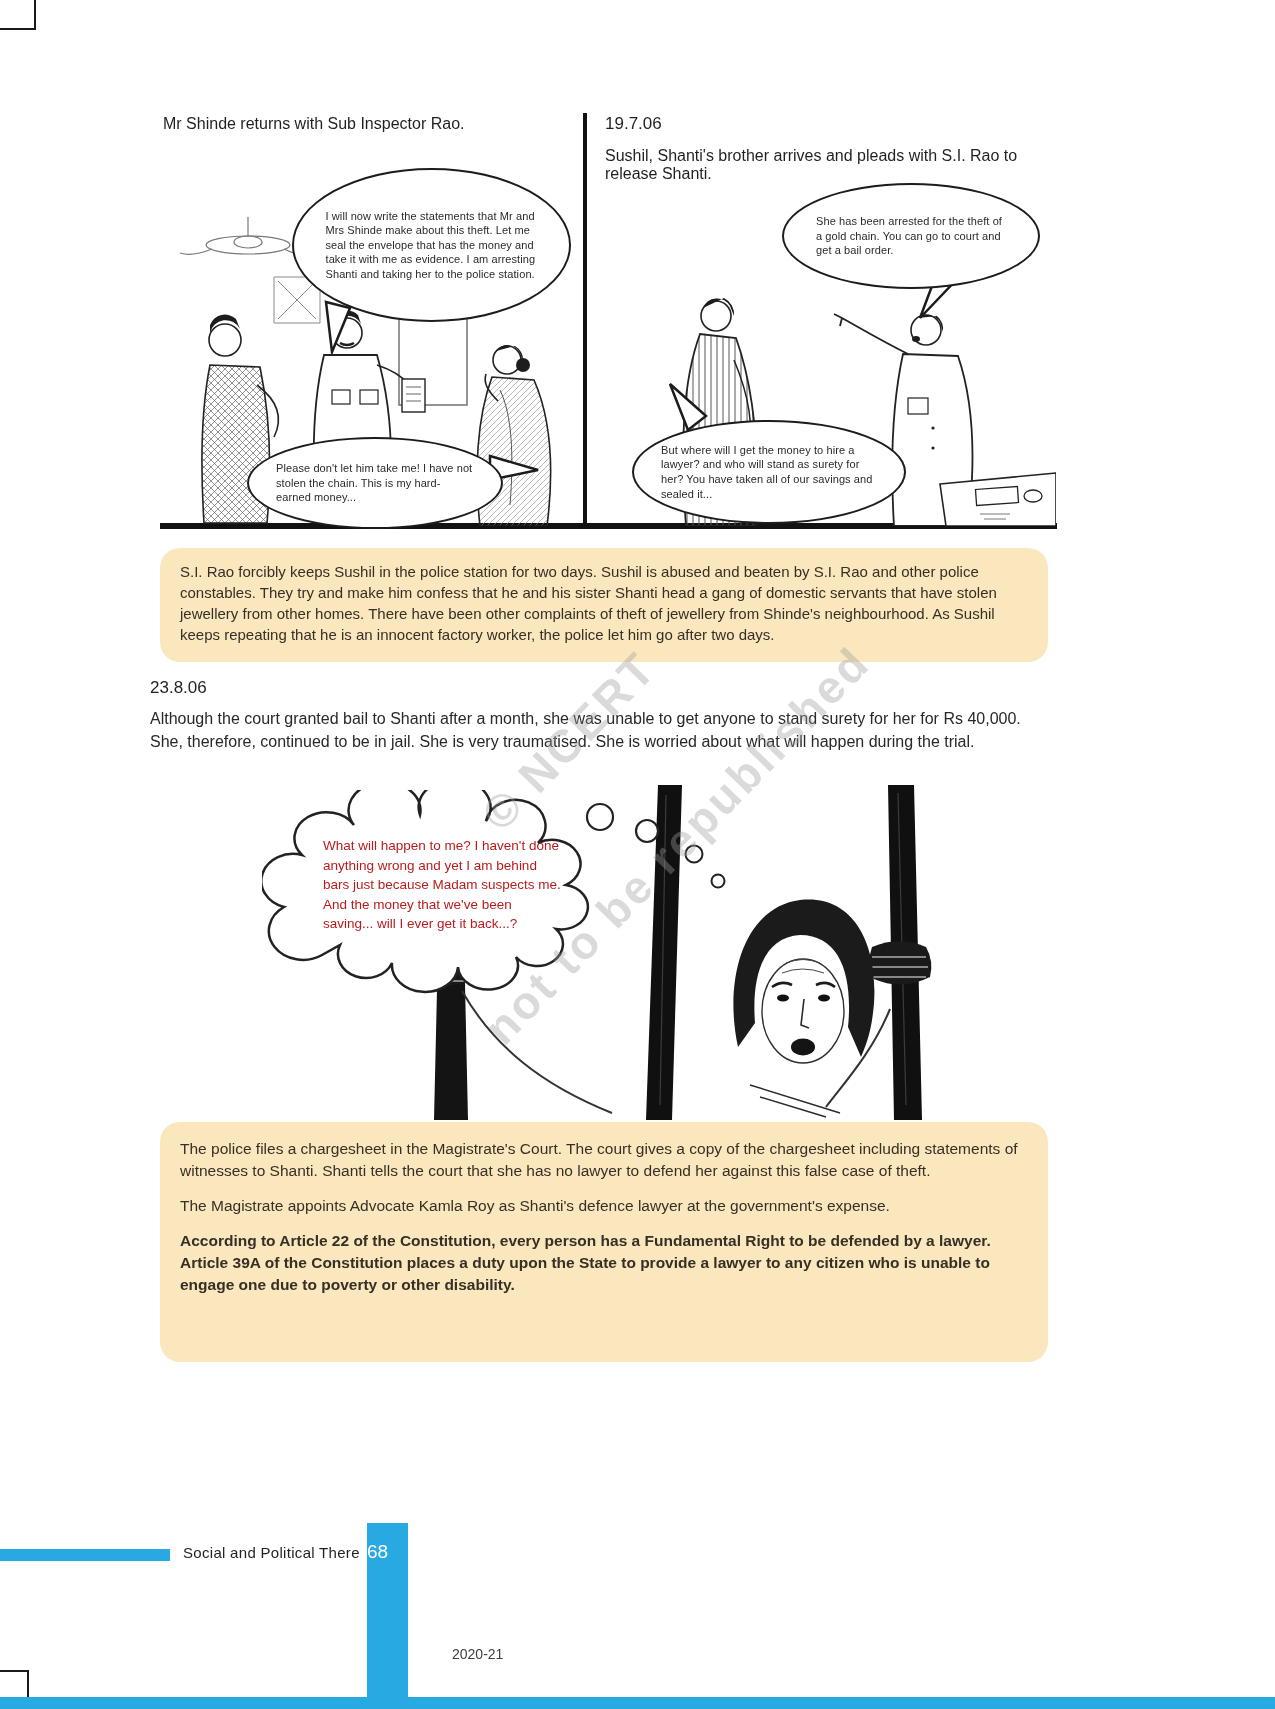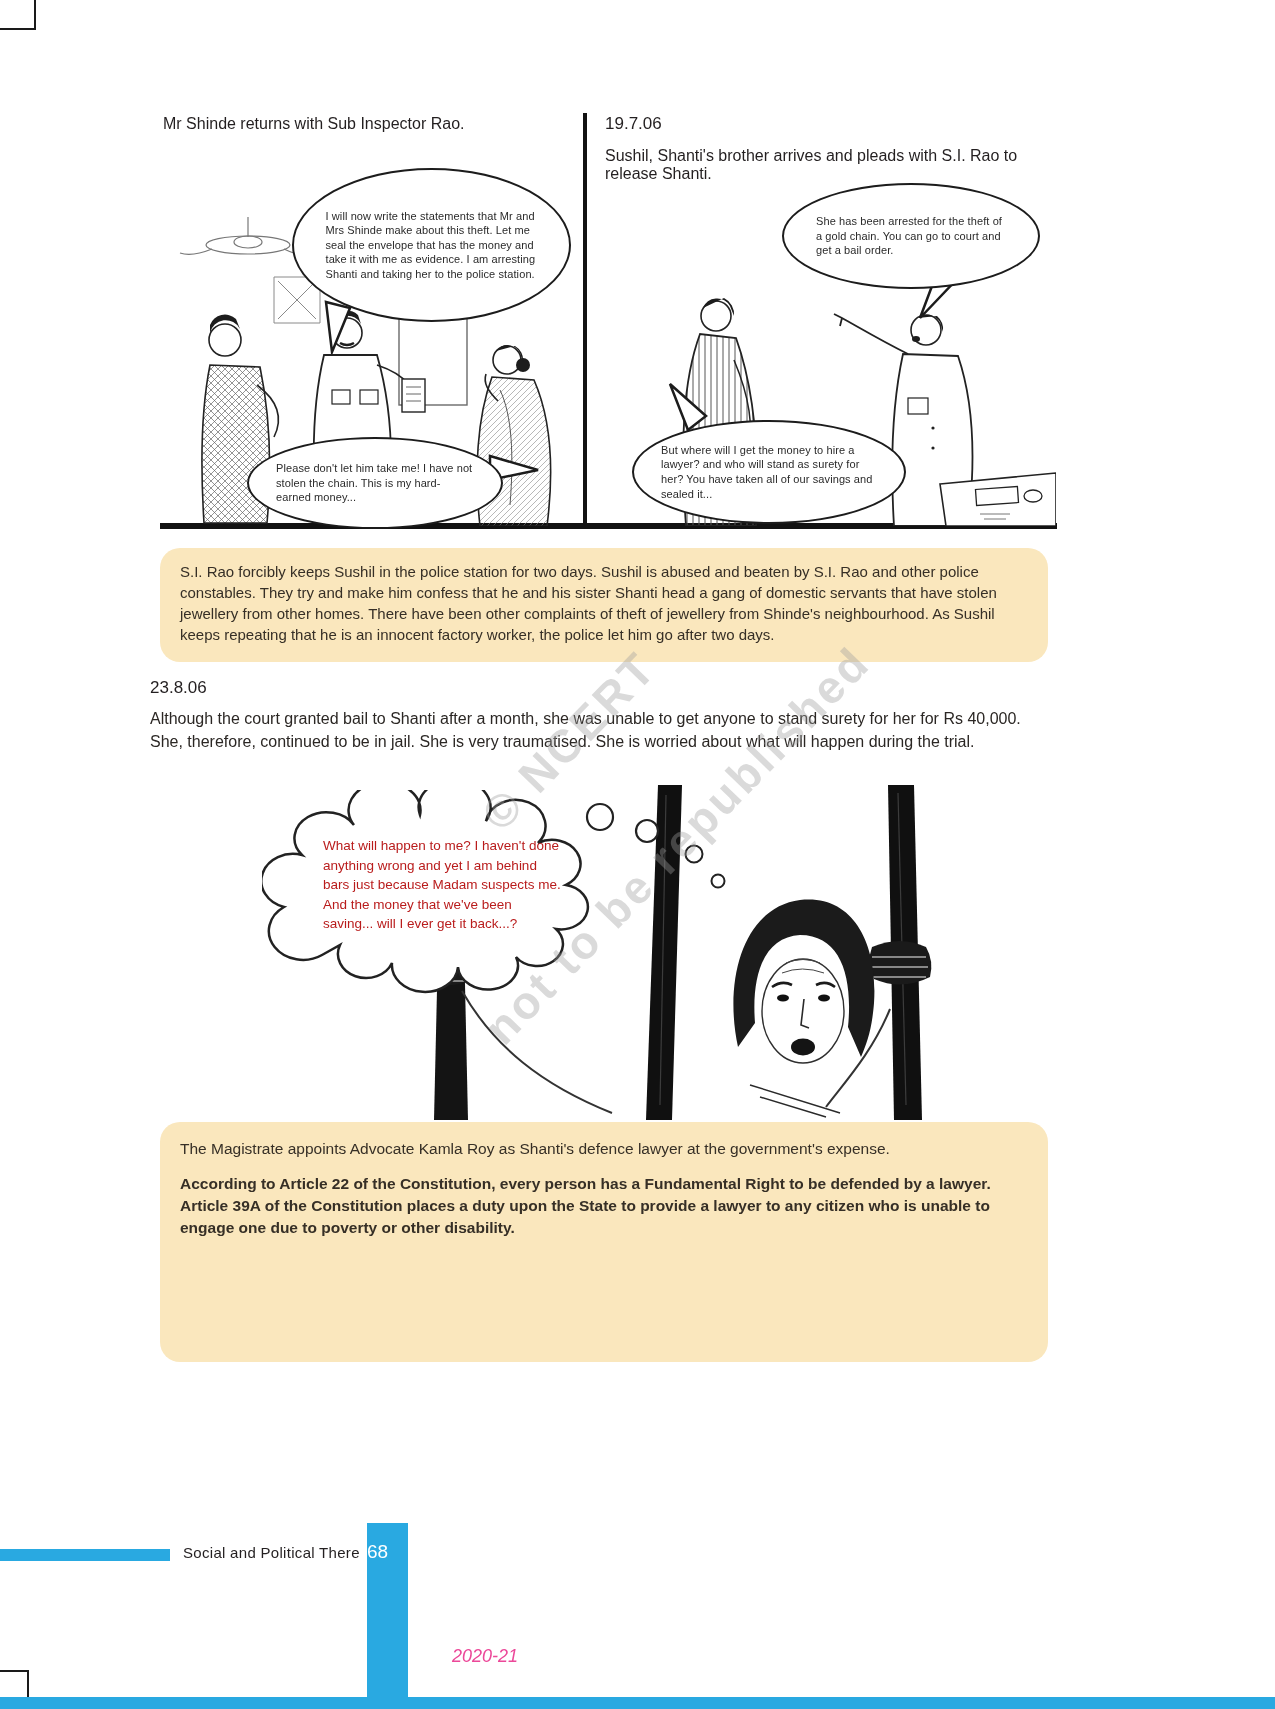--- a/index.html
+++ b/index.html
@@ -27,21 +27,21 @@
   .watermark{
     position:absolute;left:270px;top:640px;width:720px;height:320px;
     transform:rotate(-46deg);transform-origin:center center;
     text-align:center;opacity:.38;color:#9f9f9f;z-index:9;pointer-events:none;
     font-weight:600;
   }
   .watermark div{font-size:46px;line-height:150px;letter-spacing:3px;white-space:nowrap;}
   .footerTitle{font-size:15px;color:#231f20;letter-spacing:.3px;}
   .pageBar{background:#29a9e1;}
   .pageNum{color:#ffffff;font-size:19px;text-align:left;padding-top:18px;}
-  .yearText{font-size:18px;color:#ec4899;font-style:italic;}
+  .yearText{font-size:14px;color:#404040;}
   .cropH{background:#1a1a1a;height:2px;}
   .cropV{background:#1a1a1a;width:2px;}
   .panelLine{background:#121212;}
   svg{display:block;}
 </style>
 </head>
 <body>
 
 <div class="abs cropH" style="left:0;top:28px;width:35px;"></div>
 <div class="abs cropV" style="left:34px;top:0;height:30px;"></div>
@@ -204,20 +204,21 @@
     <ellipse cx="363" cy="213" rx="6" ry="3.4" fill="#111"></ellipse>
     <ellipse cx="404" cy="213" rx="6" ry="3.4" fill="#111"></ellipse>
     <path d="M384,214 l-3,26 l8,3" stroke="#2a2a2a" stroke-width="1.6" fill="none"></path>
     <ellipse cx="383" cy="262" rx="12" ry="8.5" fill="#141414"></ellipse>
     <path d="M362,188 q20,-8 42,0 M366,178 q17,-7 34,0" stroke="#444" stroke-width="1" fill="none"></path>
     <path d="M330,300 l90,28 M340,312 l66,20" stroke="#2a2a2a" stroke-width="1.4"></path>
   </g>
 </svg>
 
 <div class="ybox" style="left:160px;top:1122px;width:888px;height:240px;padding-top:16px;">
+  <p>The police files a chargesheet in the Magistrate's Court. The court gives a copy of the chargesheet including statements of witnesses to Shanti.  Shanti tells the court that she has no lawyer to defend her against this false case of theft.</p>
   <p>The Magistrate appoints Advocate Kamla Roy as Shanti's defence lawyer at the government's expense.</p>
   <p class="last" style="font-weight:bold;">According to Article 22 of the Constitution, every person has a Fundamental Right to be defended by a lawyer. Article 39A of the Constitution places a duty upon the State to provide a lawyer to any citizen who is unable to engage one due to poverty or other disability.</p>
 </div>
 
 <div class="watermark">
   <div>© NCERT</div>
   <div>not to be republished</div>
 </div>
 
 <div class="abs pageBar" style="left:0;top:1549px;width:170px;height:12px;"></div>

